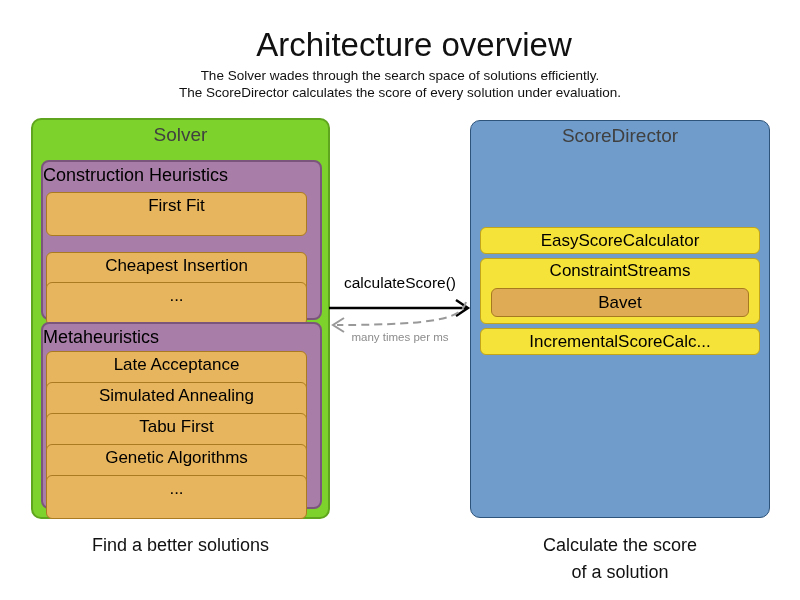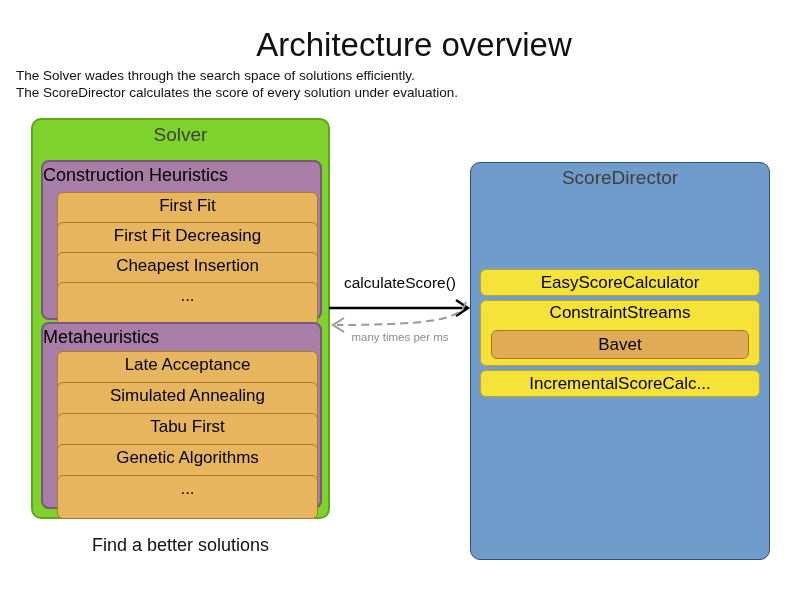--- a/index.html
+++ b/index.html
@@ -4,51 +4,50 @@
 <style>
   html, body { margin: 0; padding: 0; background: #ffffff; }
   .stage {
     position: relative; width: 800px; height: 600px; overflow: hidden;
     background: #ffffff; color: #000;
     font-family: "Liberation Sans", "DejaVu Sans", sans-serif;
   }
   .abs { position: absolute; box-sizing: border-box; }
 
   .title { top: 26px; left: 0; right: 0; text-align: center; font-size: 33px; color: #111; padding-left: 28px; }
-  .subtitle { left: 16px; right: 0; text-align: left; font-size: 13.5px; color: #111; }
+  .subtitle { left: 0; right: 0; text-align: center; font-size: 13.5px; color: #111; }
   .sub1 { top: 68px; }
   .sub2 { top: 85px; }
 
   .bigbox { border-radius: 10px; }
   .solver-box {
     left: 31px; top: 118px; width: 299px; height: 401px;
     background: var(--green-fill, #7dd22b);
     border: 2px solid var(--green-border, #5fa51d);
   }
   .scoredirector-box {
     left: 470px; top: 120px; width: 300px; height: 398px;
     background: var(--blue-fill, #6f9cca);
     border: 1.5px solid var(--blue-border, #2f547b);
-    margin-top: 42px;
   }
   .box-title {
     left: 0; right: 0; top: 4px; text-align: center; font-size: 19px; color: #404040;
   }
 
   .purple-group {
     left: 8px; width: 281px; border-radius: 8px;
     background: var(--purple-fill, #a87da8);
     border: 2px solid var(--purple-border, #7b557b);
   }
   .ch-group { top: 40px; height: 160px; }
   .meta-group { top: 202px; height: 187px; }
   .group-title { left: 0; right: 0; top: 3px; font-size: 18px; color: #000; }
 
   .orange-item {
-    left: 14px; width: 261px; height: 44px; border-radius: 6px;
+    left: 3px; width: 261px; height: 44px; border-radius: 6px;
     background: var(--orange-fill, #e7b55e);
     border: 1.5px solid var(--orange-border, #ab7b21);
     text-align: center; font-size: 17px; line-height: 25px; color: #000;
   }
 
   .yellow-item {
     left: 9px; width: 280px; border-radius: 6px;
     background: var(--yellow-fill, #f6e339);
     border: 1.5px solid var(--yellow-border, #c2a51a);
     text-align: center; font-size: 17px; color: #000;
@@ -86,21 +85,20 @@
   <div class="abs title">Architecture overview</div>
   <div class="abs subtitle sub1">The Solver wades through the search space of solutions efficiently.</div>
   <div class="abs subtitle sub2">The ScoreDirector calculates the score of every solution under evaluation.</div>
 
   <div class="abs bigbox solver-box">
     <div class="abs box-title">Solver</div>
 
     <div class="abs purple-group ch-group">
       <div class="abs group-title">Construction Heuristics</div>
       <div class="abs orange-item" style="top:30px">First Fit</div>
-      <div class="abs orange-item" style="top:60px">First Fit Decreasing</div>
       <div class="abs orange-item" style="top:90px">Cheapest Insertion</div>
       <div class="abs orange-item" style="top:120px">...</div>
     </div>
 
     <div class="abs purple-group meta-group">
       <div class="abs group-title">Metaheuristics</div>
       <div class="abs orange-item" style="top:27px">Late Acceptance</div>
       <div class="abs orange-item" style="top:58px">Simulated Annealing</div>
       <div class="abs orange-item" style="top:89px">Tabu First</div>
       <div class="abs orange-item" style="top:120px">Genetic Algorithms</div>
@@ -128,14 +126,18 @@
 
     <div class="abs yellow-item yi-cs">
       <div class="abs yi-cs-label">ConstraintStreams</div>
       <div class="abs bavet-item">Bavet</div>
     </div>
 
     <div class="abs yellow-item yi-inc">IncrementalScoreCalc...</div>
   </div>
 
   <div class="abs caption caption-left">Find a better solutions</div>
+  <div class="abs caption caption-right">
+    <div>Calculate the score</div>
+    <div>of a solution</div>
+  </div>
 
 </div>
 
 </body></html>

